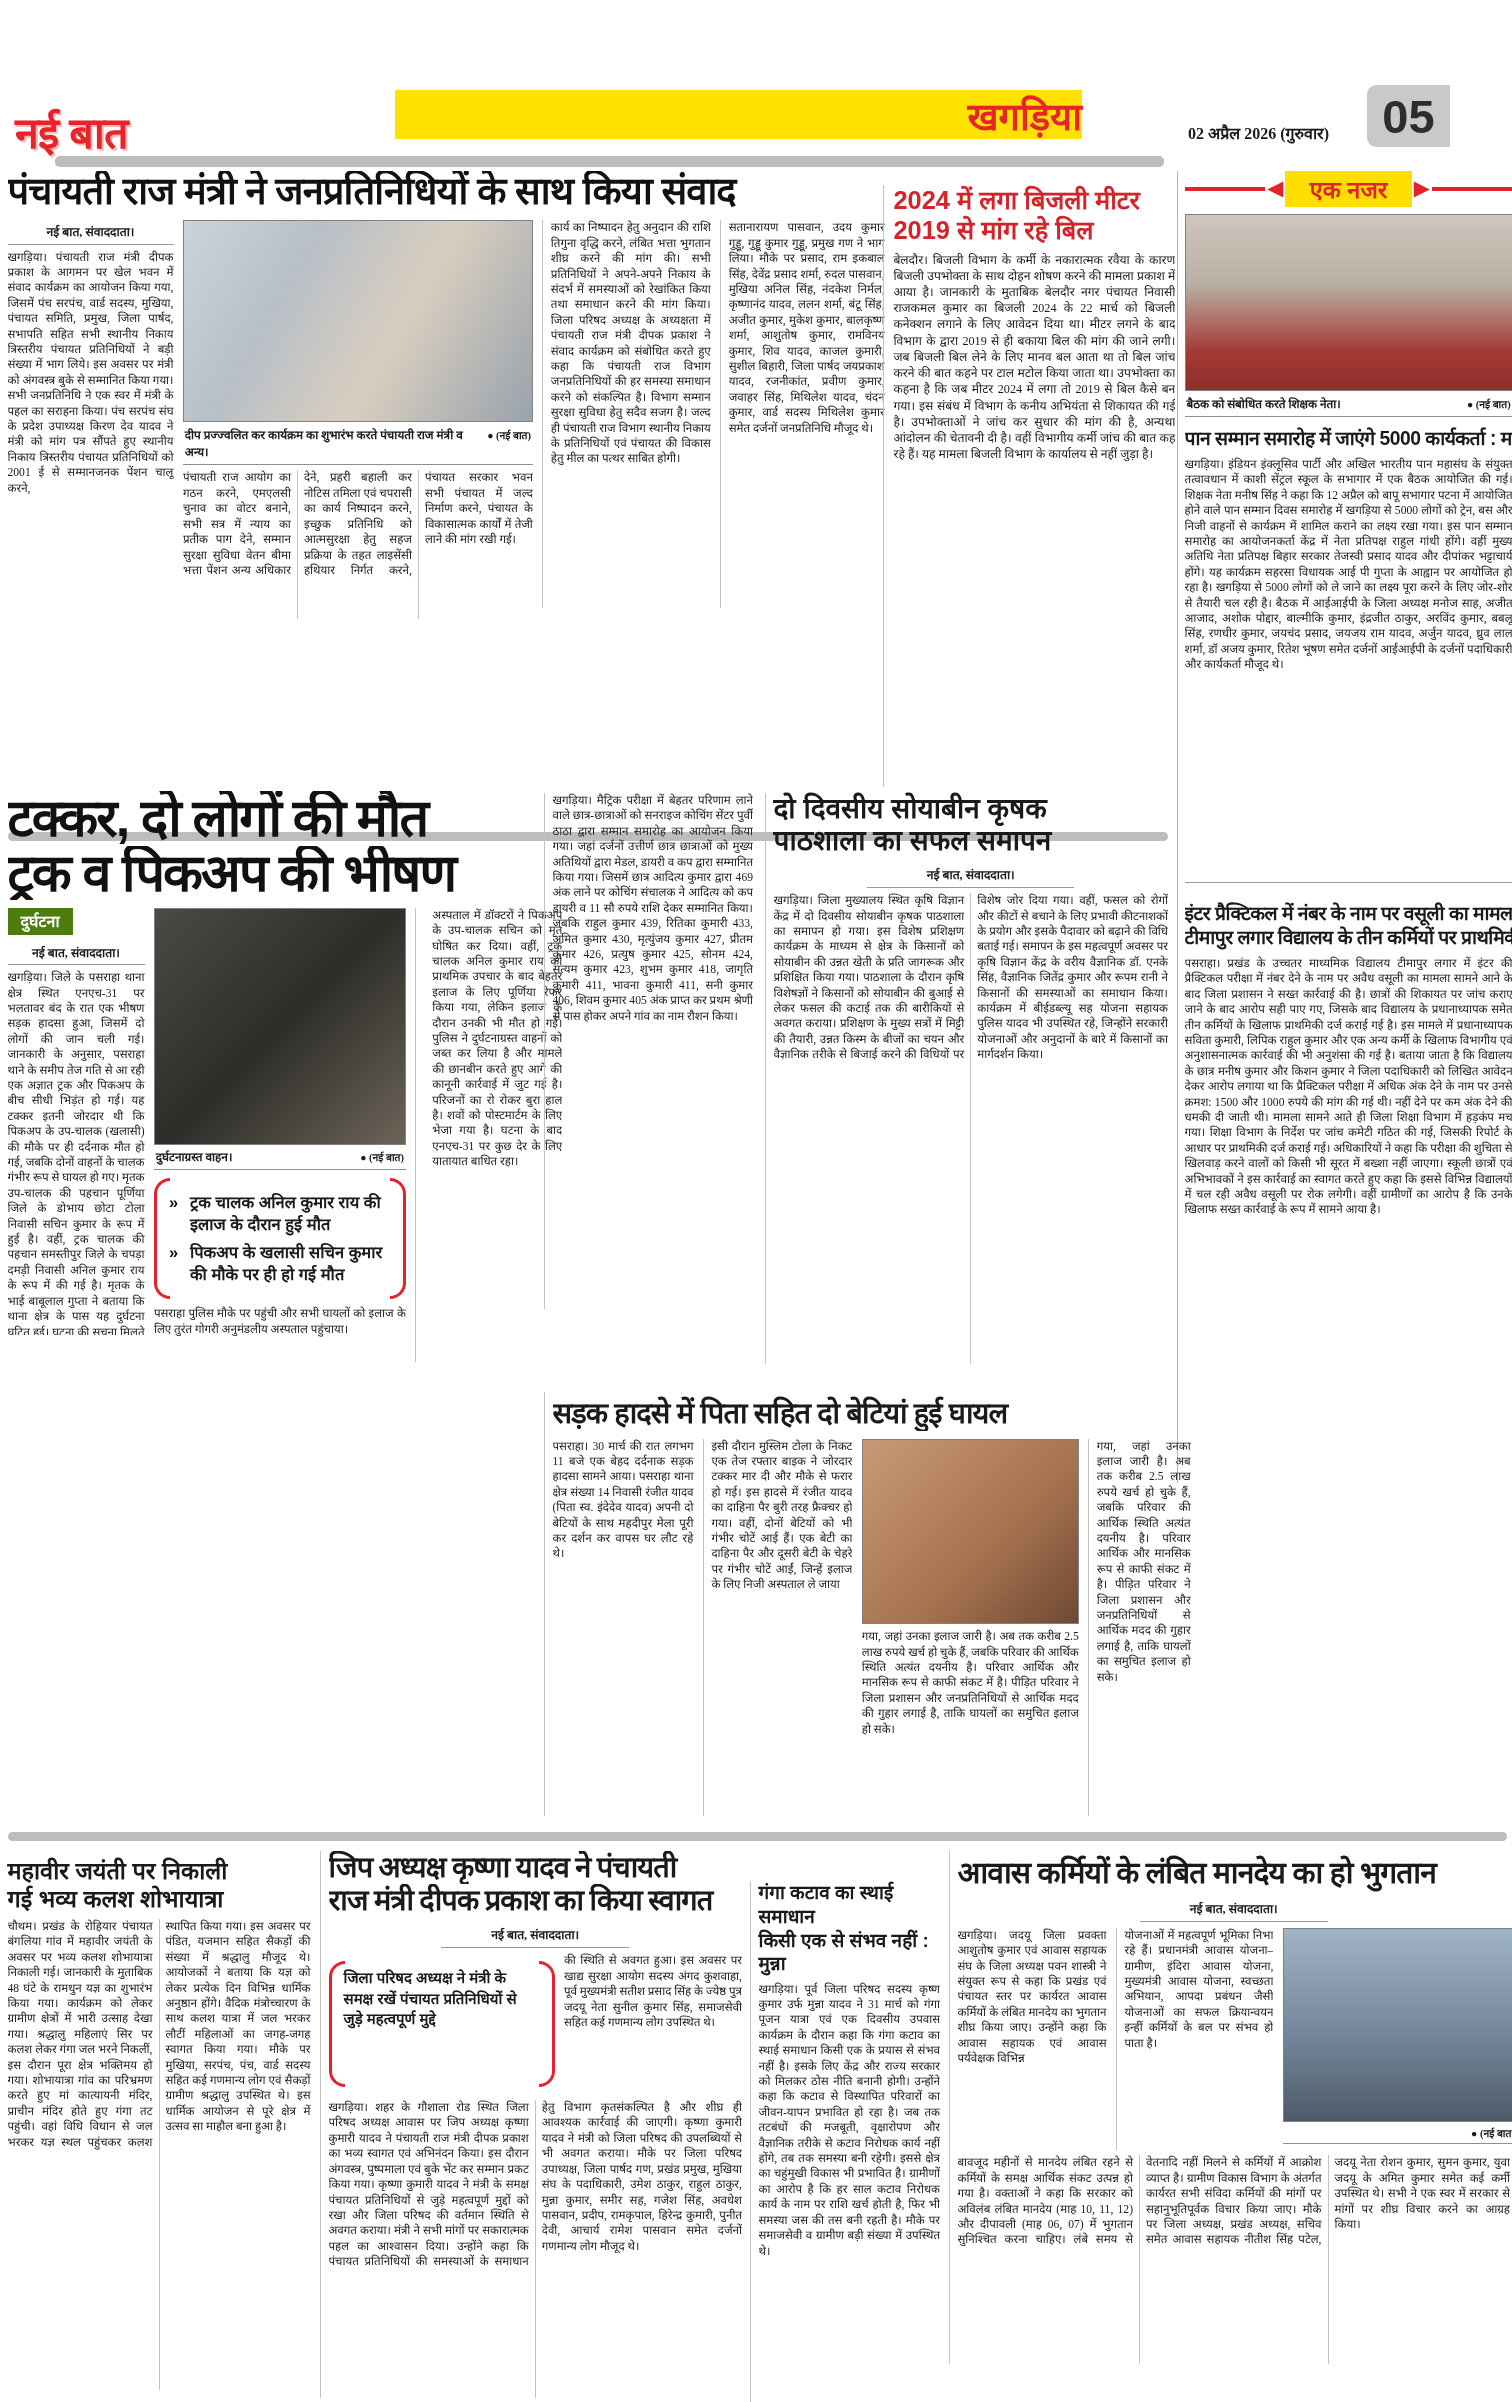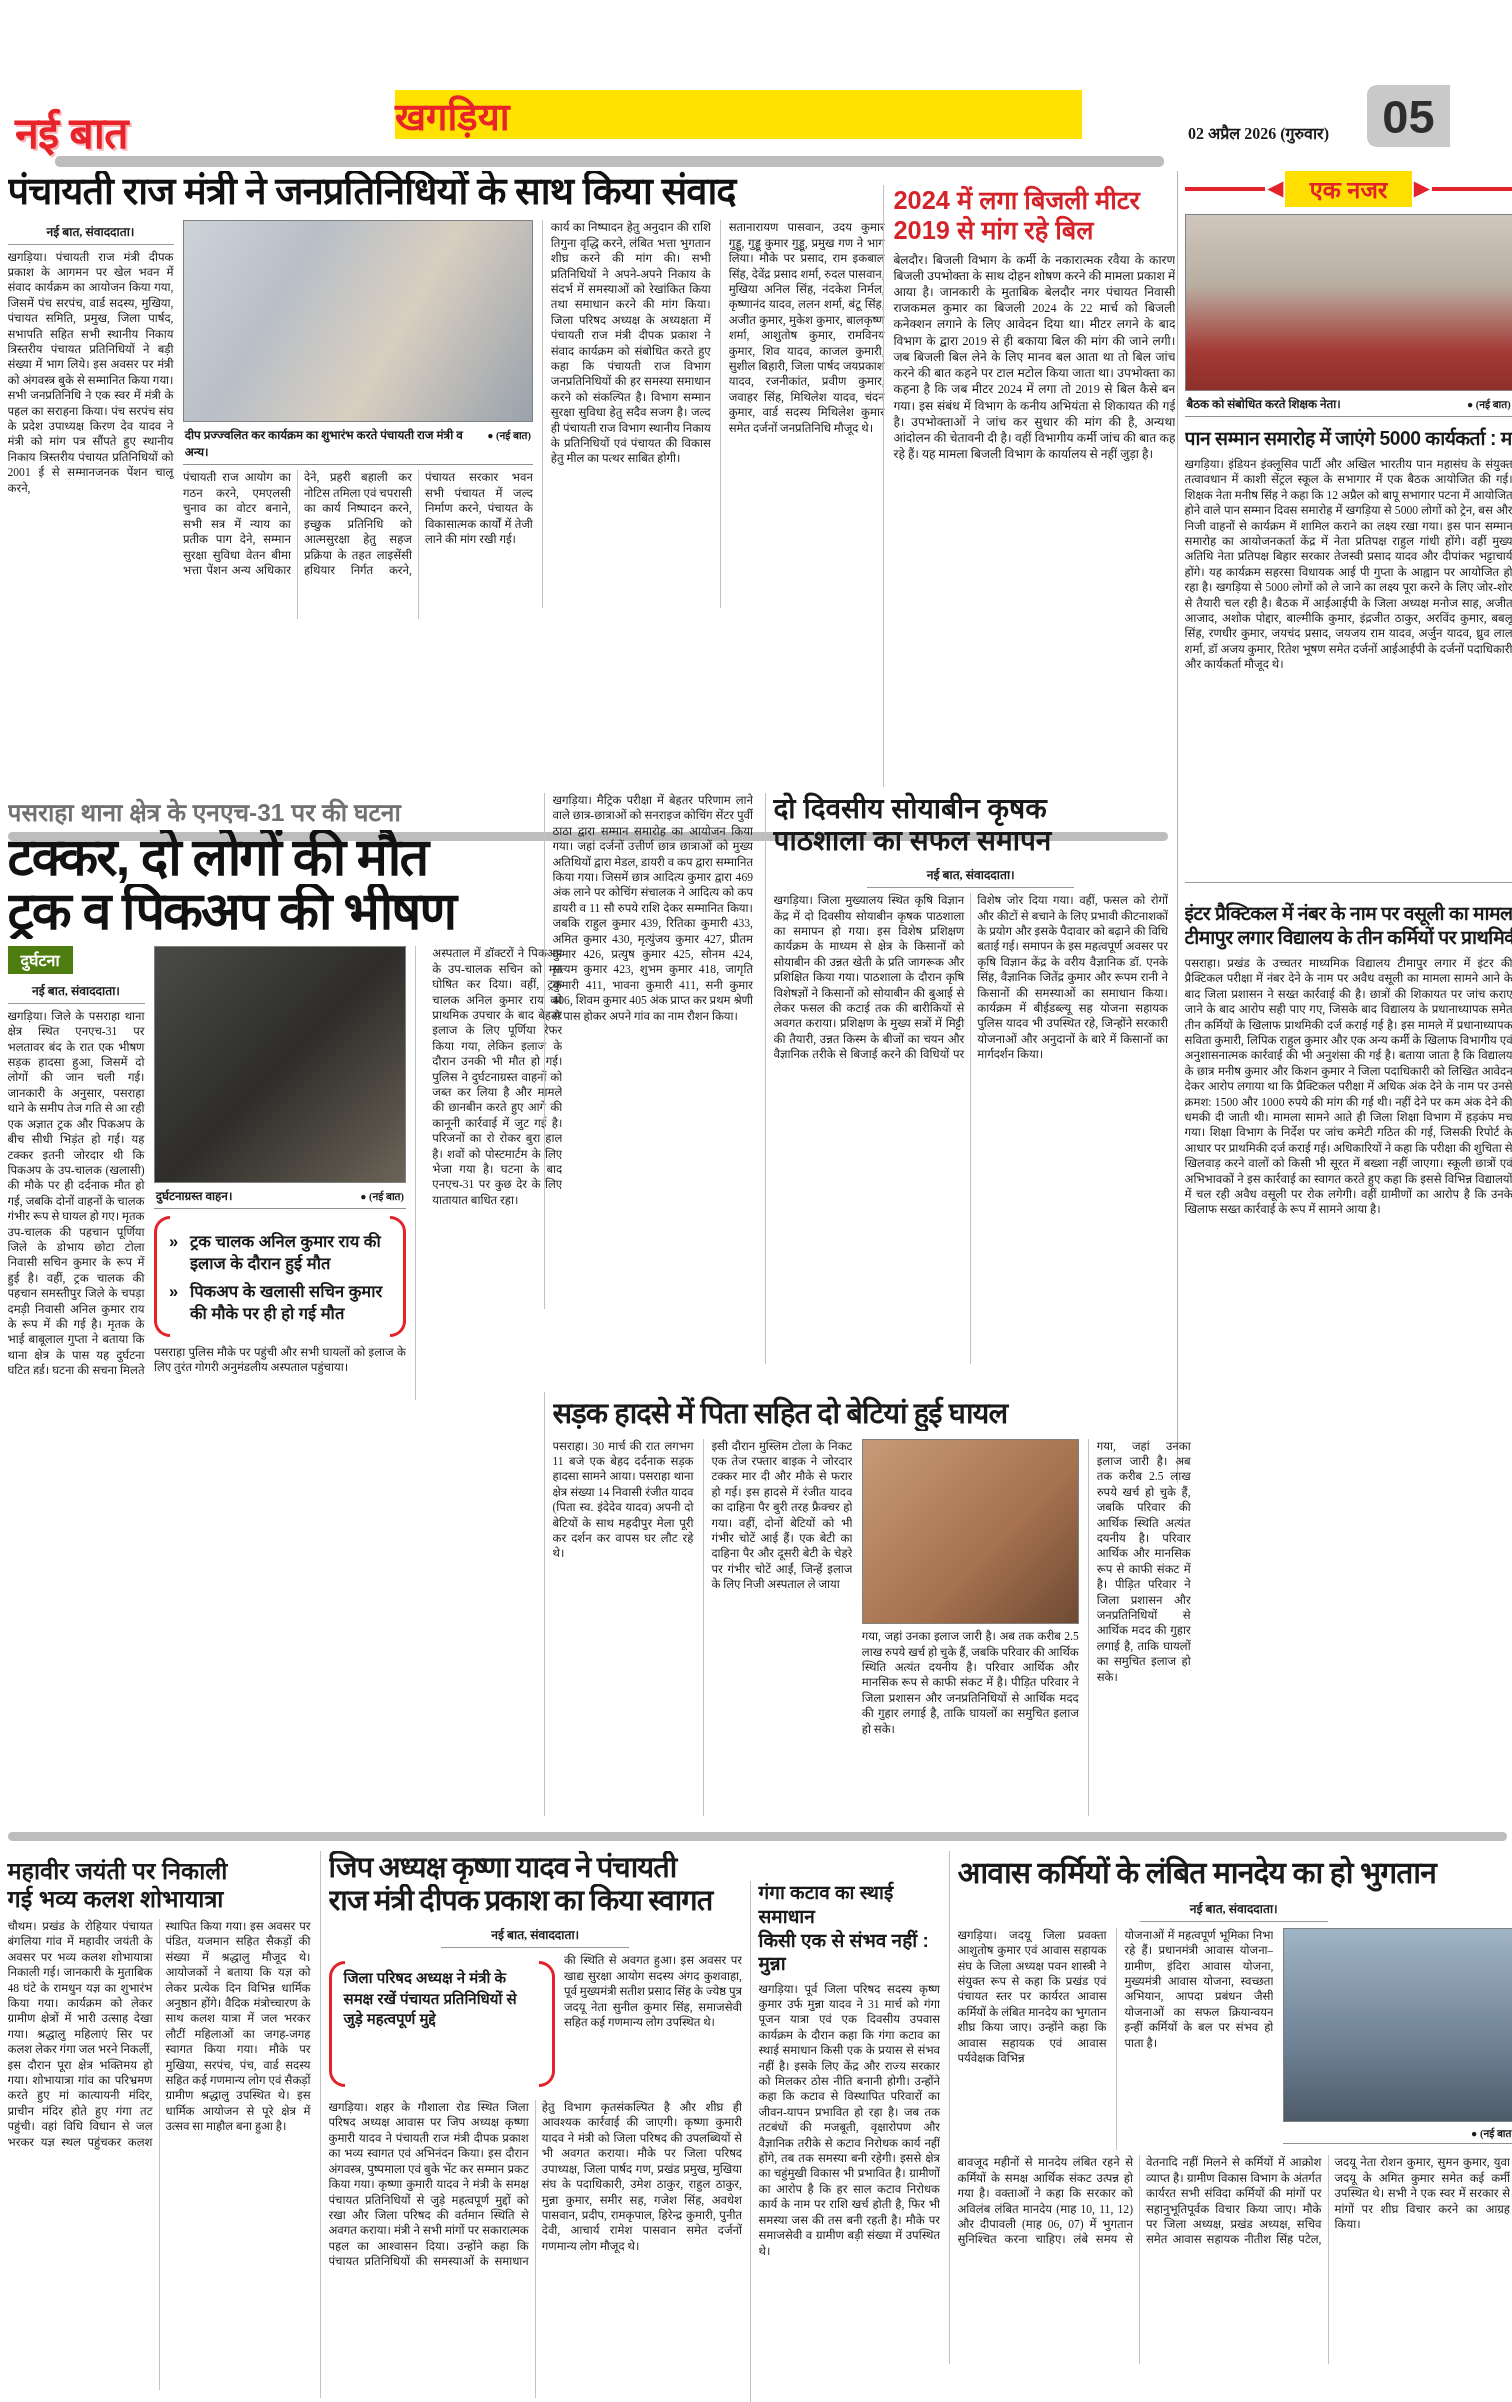--- a/index.html
+++ b/index.html
@@ -2,21 +2,21 @@
 <html lang="hi" style="font-size:15px"><head>
 <meta charset="utf-8">
 <style>
   html,body{margin:0;padding:0;background:#e9e9e9;}
   .page{position:relative;width:1512px;height:2402px;background:#ffffff;margin:0 auto;overflow:hidden;
         font-family:"Liberation Serif","DejaVu Serif",serif;color:#1a1a1a;}
   
   .logo{position:absolute;left:15px;top:102px;font-family:"Liberation Sans",sans-serif;font-weight:bold;
         font-size:43px;color:#e8232a;text-shadow:1.9px 1.9px 0 #f6b9bb;letter-spacing:-0.9px;}
   .cityband{position:absolute;left:395px;top:90px;width:687px;height:49px;background:#ffe200;
-        display:flex;align-items:center;justify-content:flex-start;}
+        display:flex;align-items:center;justify-content:flex-end;}
   .cityband span{font-family:"Liberation Sans",sans-serif;font-weight:bold;font-size:38px;color:#e8232a;}
   .dateline{position:absolute;left:1188px;top:122px;font-size:16px;font-weight:bold;}
   .pagenum{position:absolute;left:1367px;top:85px;width:83px;height:62px;background:#c9c9c9;
         border-radius:9.4px 0 0 9.4px;display:flex;align-items:center;justify-content:center;
         font-family:"Liberation Sans",sans-serif;font-weight:bold;font-size:47px;color:#2d2d2d;}
   .graybar{position:absolute;background:#bdbdbd;border-radius:4.7px;height:11.3px;}
   .g1{left:55px;top:156px;width:1109px;}
   .g2{left:7.5px;top:832px;width:1160px;height:8.5px;}
   
   .h-xl{font-family:"Liberation Sans",sans-serif;font-weight:bold;color:#111;letter-spacing:-0.9px;margin:0;}
@@ -143,21 +143,20 @@
           <span class="nw" style="display:block;">इंटर प्रैक्टिकल में नंबर के नाम पर वसूली का मामला</span>
           <span class="nw" style="display:block;">टीमापुर लगार विद्यालय के तीन कर्मियों पर प्राथमिकी दर्ज</span>
         </h2>
       <div class="txt small" style="height:527px;">पसराहा। प्रखंड के उच्चतर माध्यमिक विद्यालय टीमापुर लगार में इंटर की प्रैक्टिकल परीक्षा में नंबर देने के नाम पर अवैध वसूली का मामला सामने आने के बाद जिला प्रशासन ने सख्त कार्रवाई की है। छात्रों की शिकायत पर जांच कराए जाने के बाद आरोप सही पाए गए, जिसके बाद विद्यालय के प्रधानाध्यापक समेत तीन कर्मियों के खिलाफ प्राथमिकी दर्ज कराई गई है। इस मामले में प्रधानाध्यापक सविता कुमारी, लिपिक राहुल कुमार और एक अन्य कर्मी के खिलाफ विभागीय एवं अनुशासनात्मक कार्रवाई की भी अनुशंसा की गई है। बताया जाता है कि विद्यालय के छात्र मनीष कुमार और किशन कुमार ने जिला पदाधिकारी को लिखित आवेदन देकर आरोप लगाया था कि प्रैक्टिकल परीक्षा में अधिक अंक देने के नाम पर उनसे क्रमश: 1500 और 1000 रुपये की मांग की गई थी। नहीं देने पर कम अंक देने की धमकी दी जाती थी। मामला सामने आते ही जिला शिक्षा विभाग में हड़कंप मच गया। शिक्षा विभाग के निर्देश पर जांच कमेटी गठित की गई, जिसकी रिपोर्ट के आधार पर प्राथमिकी दर्ज कराई गई। अधिकारियों ने कहा कि परीक्षा की शुचिता से खिलवाड़ करने वालों को किसी भी सूरत में बख्शा नहीं जाएगा। स्कूली छात्रों एवं अभिभावकों ने इस कार्रवाई का स्वागत करते हुए कहा कि इससे विभिन्न विद्यालयों में चल रही अवैध वसूली पर रोक लगेगी। वहीं ग्रामीणों का आरोप है कि उनके खिलाफ सख्त कार्रवाई के रूप में सामने आया है।</div>
     </div>
   </aside>
 
   <div class="graybar g2"></div>
 
   <section class="accident">
-    <h3 class="kicker nw">पसराहा थाना क्षेत्र के एनएच-31 पर की घटना</h3>
     <h1 class="h-xl">
         <span class="nw" style="display:block;">टक्कर, दो लोगों की मौत</span>
         <span class="nw" style="display:block;">ट्रक व पिकअप की भीषण</span>
       </h1>
     <div class="row" style="margin-top:7.5px;height:454px;">
       <div style="width:137px;flex:none;">
         <div class="tag">दुर्घटना</div>
         <div class="byline" style="margin-top:5.6px;">नई बात, संवाददाता।</div>
         <div class="txt small" style="height:365px;">खगड़िया। जिले के पसराहा थाना क्षेत्र स्थित एनएच-31 पर भलतावर बंद के रात एक भीषण सड़क हादसा हुआ, जिसमें दो लोगों की जान चली गई। जानकारी के अनुसार, पसराहा थाने के समीप तेज गति से आ रही एक अज्ञात ट्रक और पिकअप के बीच सीधी भिड़ंत हो गई। यह टक्कर इतनी जोरदार थी कि पिकअप के उप-चालक (खलासी) की मौके पर ही दर्दनाक मौत हो गई, जबकि दोनों वाहनों के चालक गंभीर रूप से घायल हो गए। मृतक उप-चालक की पहचान पूर्णिया जिले के डोभाय छोटा टोला निवासी सचिन कुमार के रूप में हुई है। वहीं, ट्रक चालक की पहचान समस्तीपुर जिले के चपड़ा दमड़ी निवासी अनिल कुमार राय के रूप में की गई है। मृतक के भाई बाबूलाल गुप्ता ने बताया कि थाना क्षेत्र के पास यह दुर्घटना घटित हुई। घटना की सूचना मिलते ही परिजन पहुंचे।</div>
       </div>

